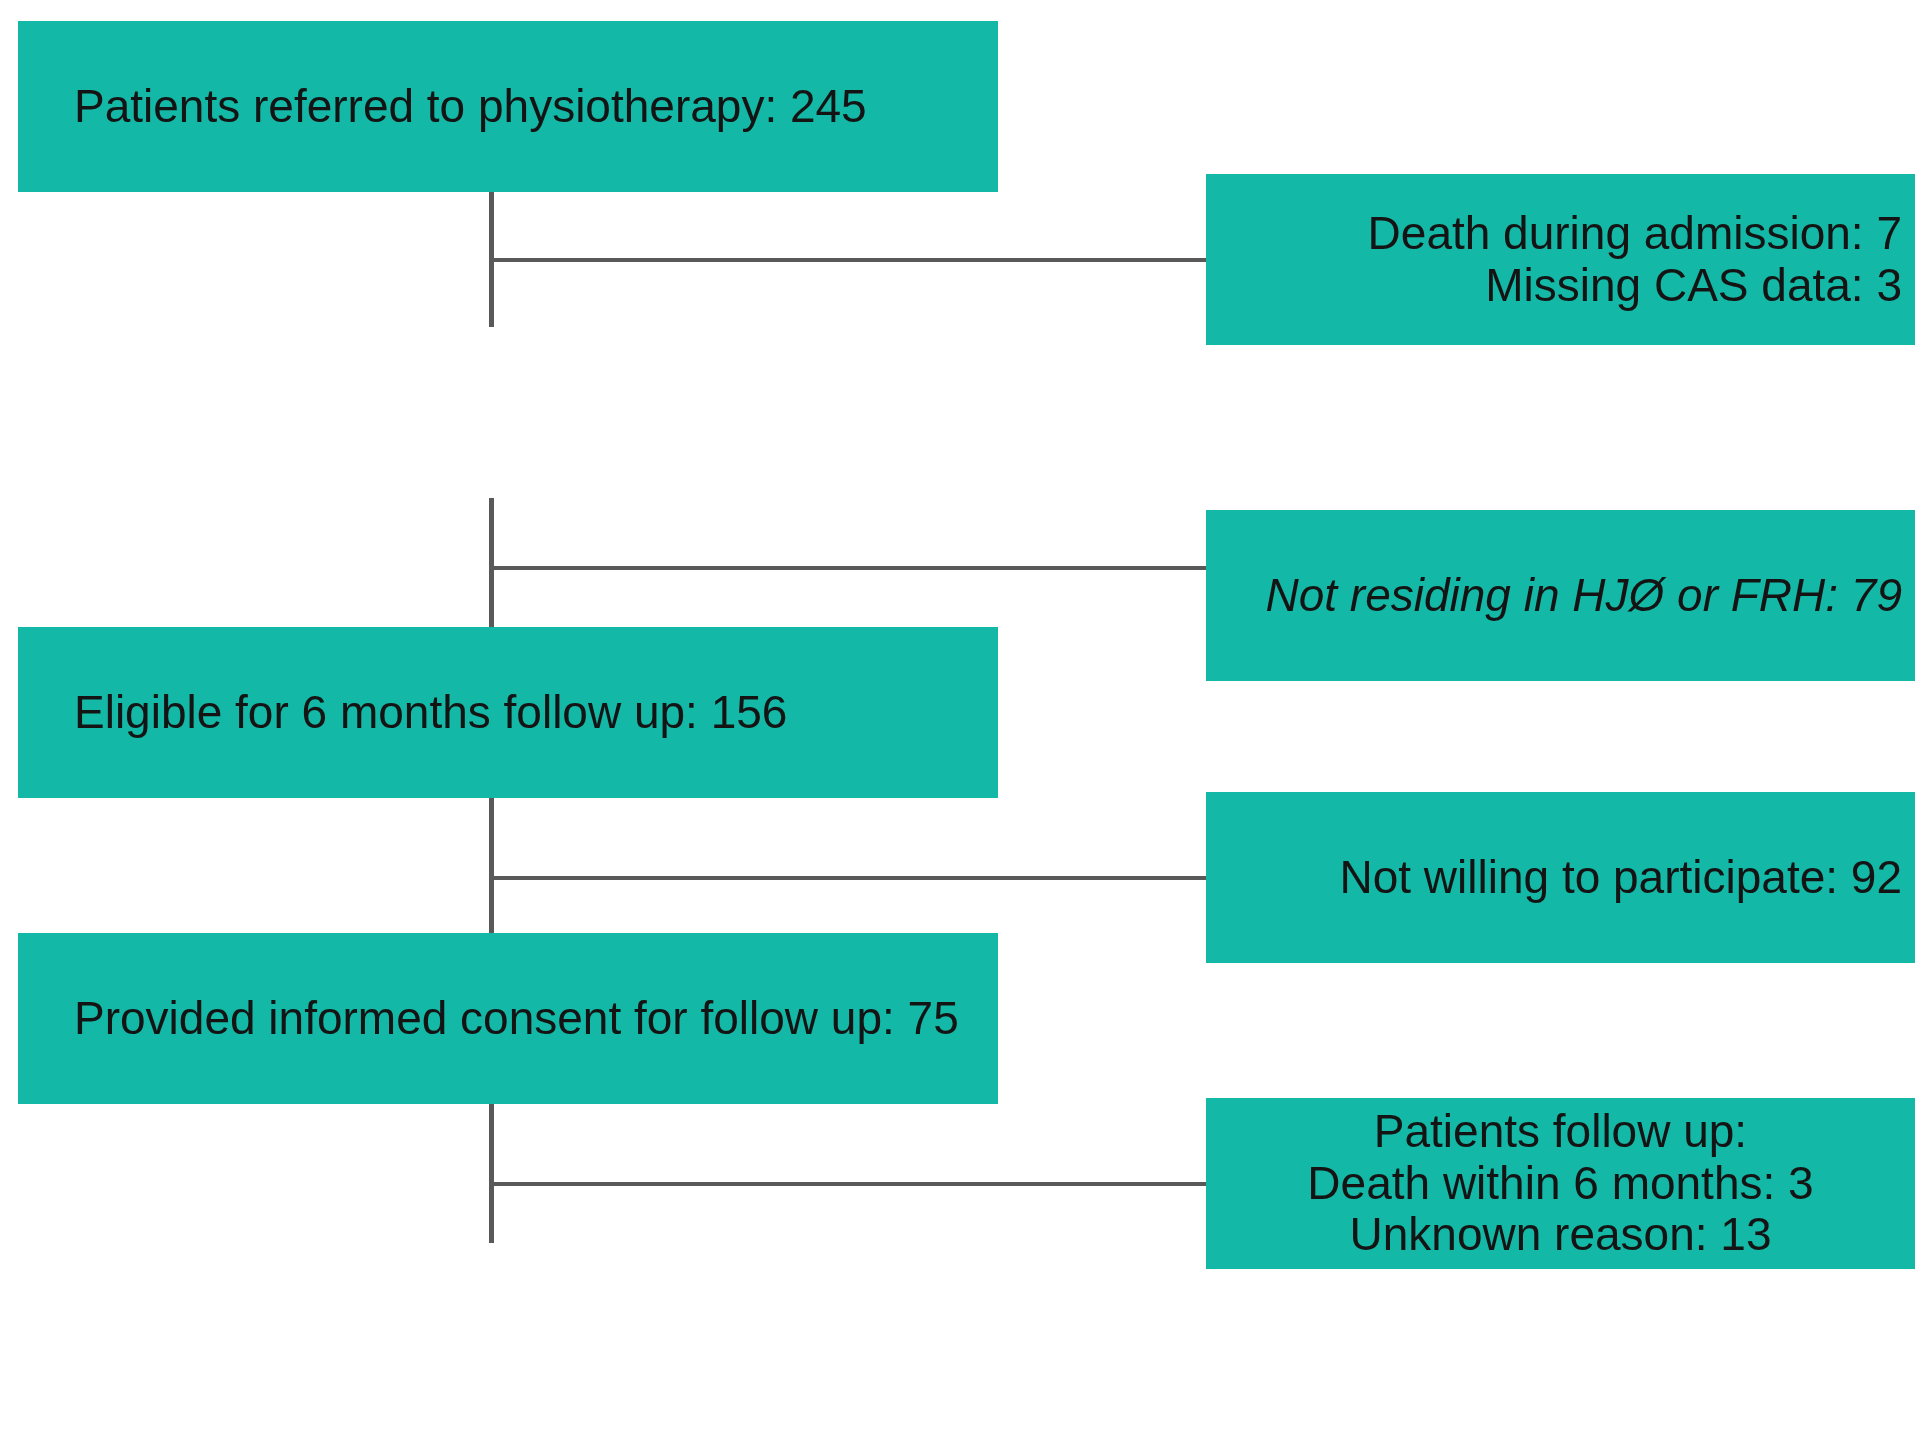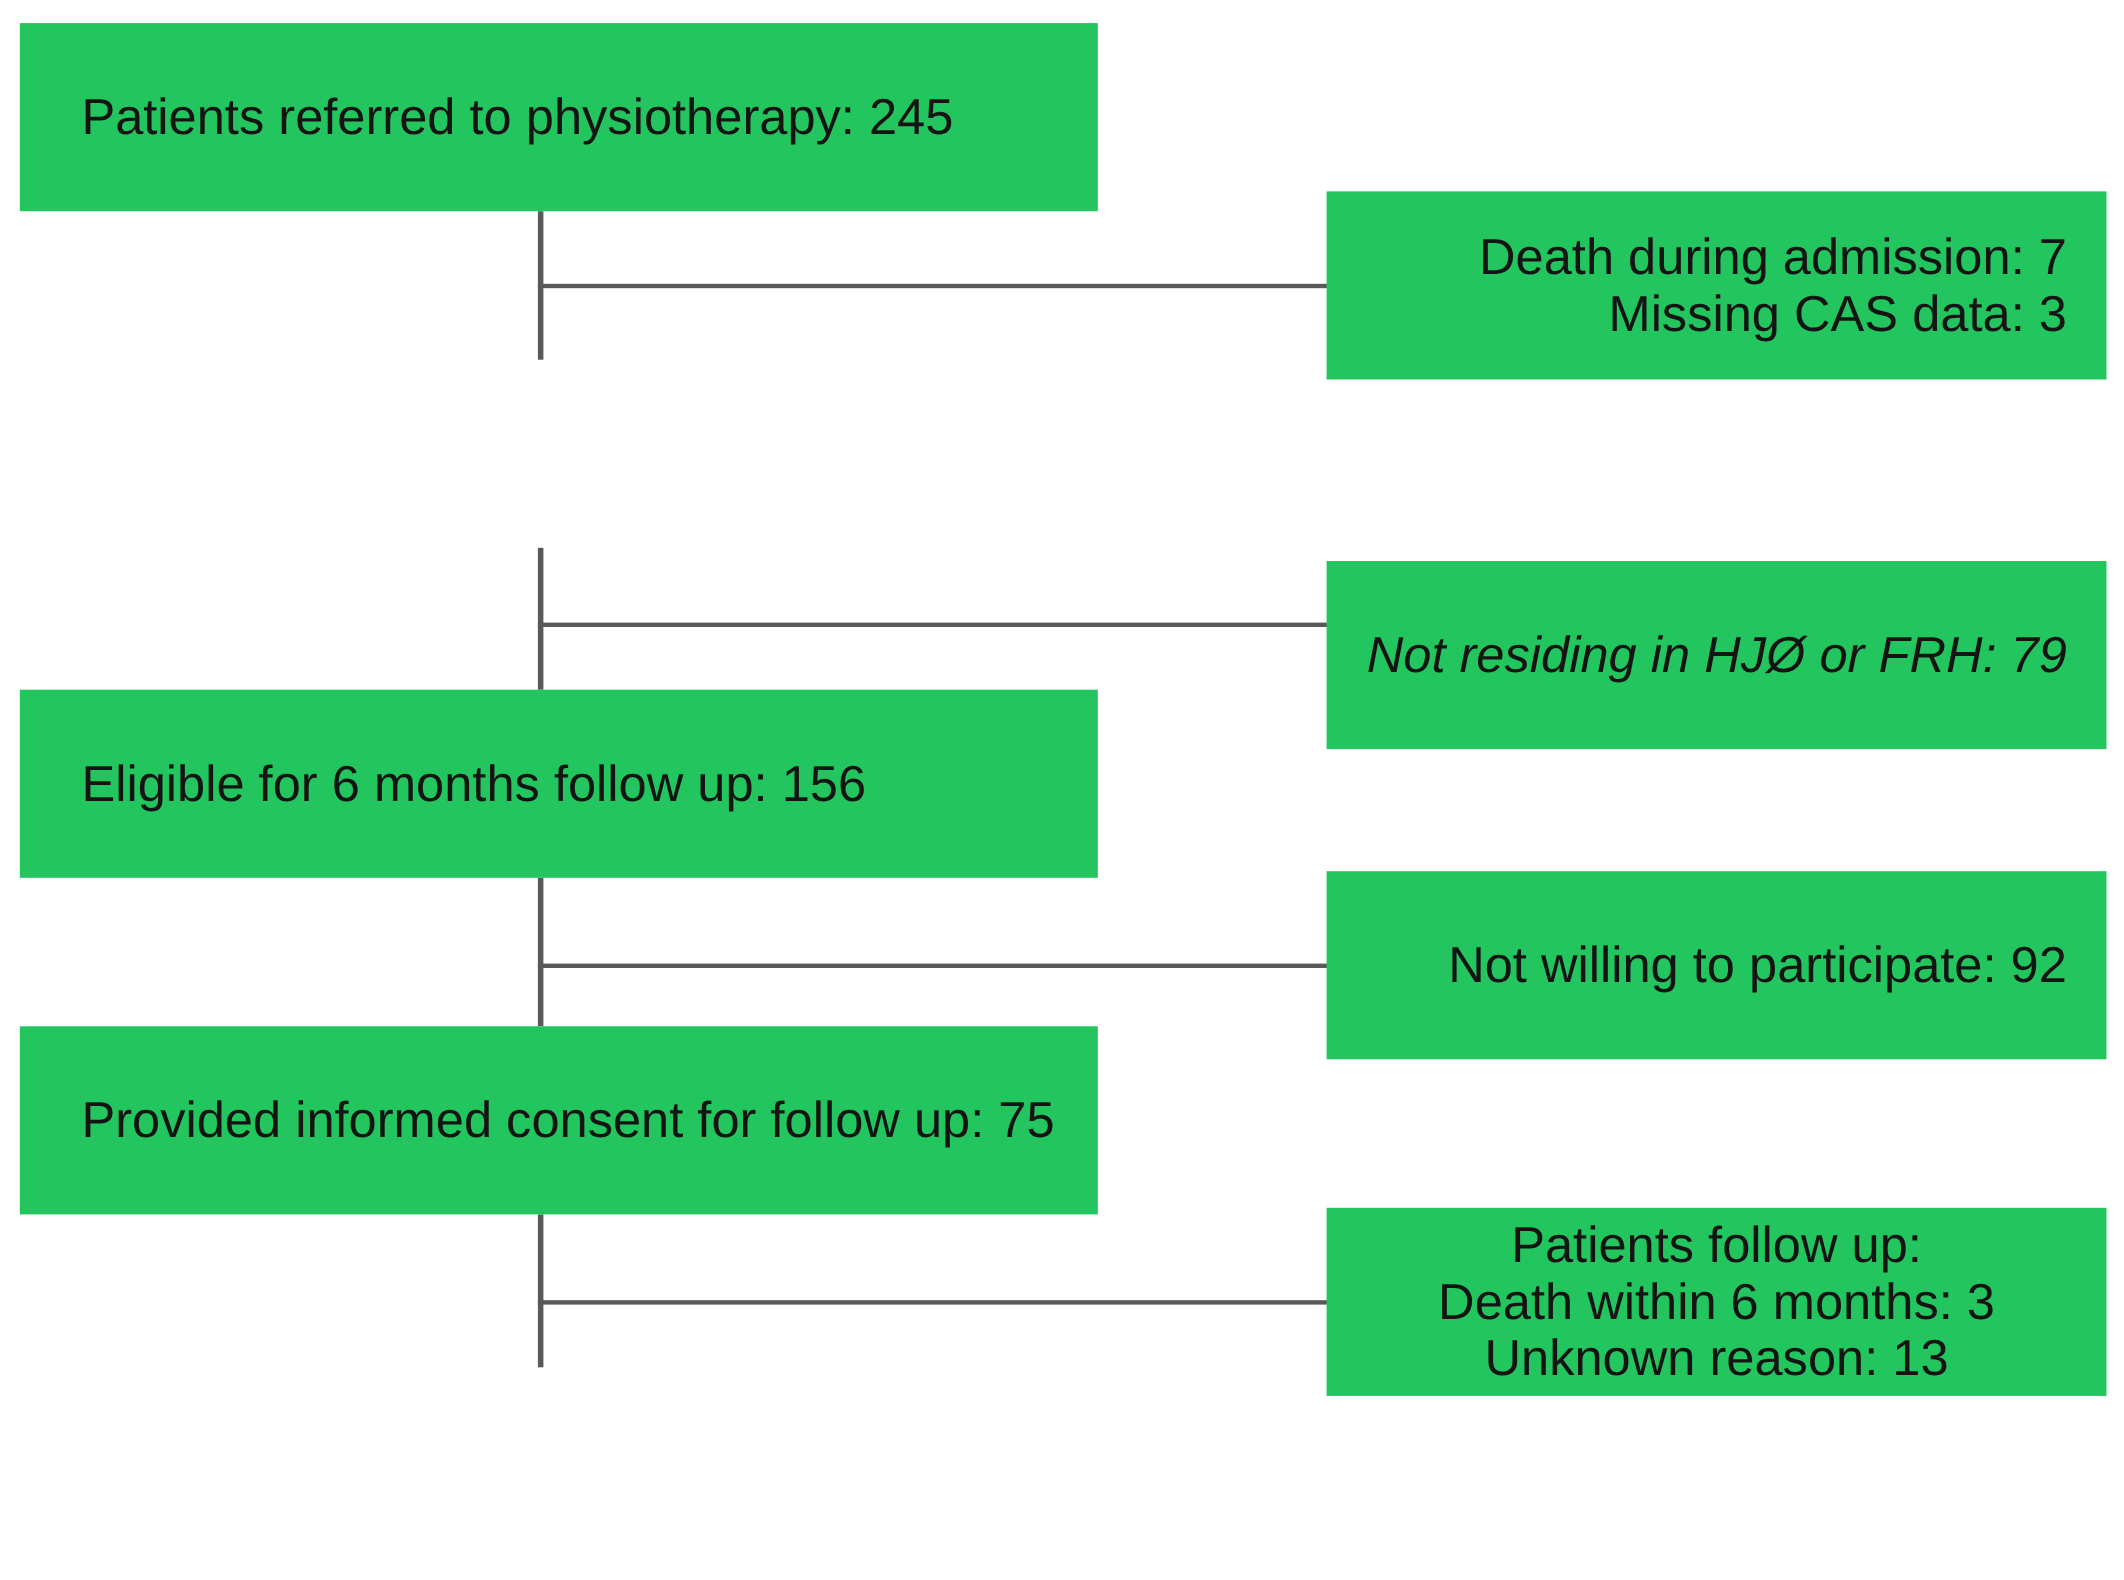--- a/index.html
+++ b/index.html
@@ -12,21 +12,21 @@
   }
   #flow-root {
     position: relative;
     width: 1931px;
     height: 1436px;
     background: #ffffff;
     overflow: hidden;
   }
   .node-box {
     position: absolute;
-    background: #22c55e;
+    background: #14b8a6;
     box-sizing: border-box;
     display: flex;
     flex-direction: column;
     justify-content: center;
   }
   .node-text {
     font-size: 46px;
     line-height: 1.12;
     color: #141414;
     white-space: pre;
@@ -45,21 +45,21 @@
   #node-discharge  { top: 327px; }
   #node-eligible   { top: 627px; }
   #node-consent    { top: 933px; }
   #node-followup   { top: 1243px; height: 193px; }
 
   
   .excl-box {
     left: 1206px;
     width: 709px;
     height: 171px;
-    padding: 0 36px;
+    padding: 0 13px;
   }
   .excl-box .node-text {
     text-align: right;
   }
   #node-excl-death      { top: 174px; }
   #node-excl-residence  { top: 510px; font-style: italic; }
   #node-excl-willing    { top: 792px; }
   #node-excl-missing    { top: 1098px; }
   #node-excl-missing .node-text { text-align: center; }
 

